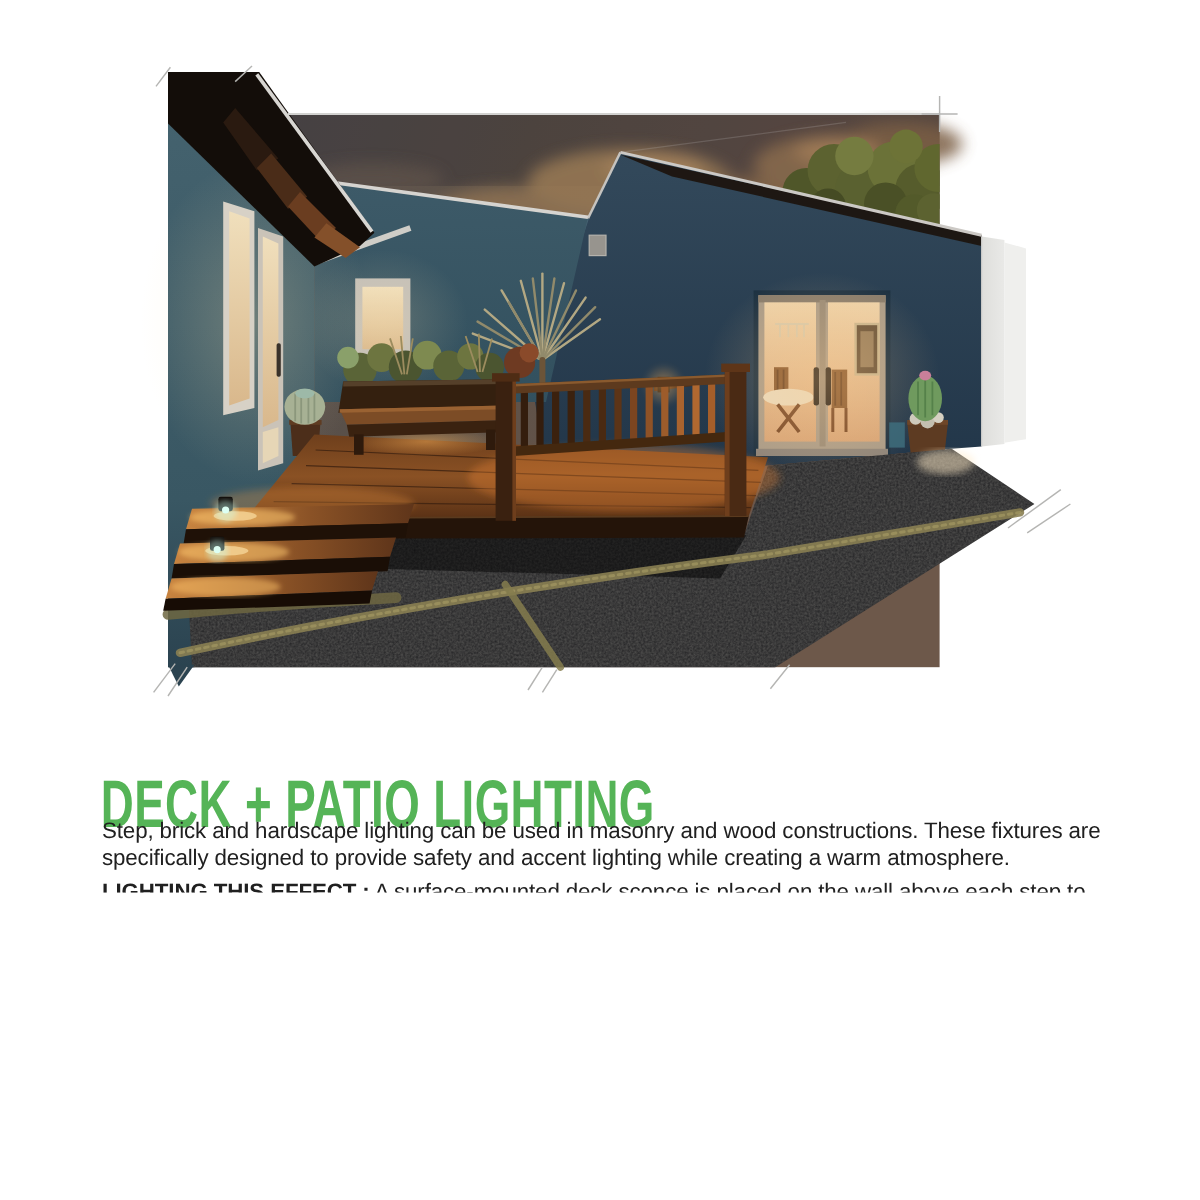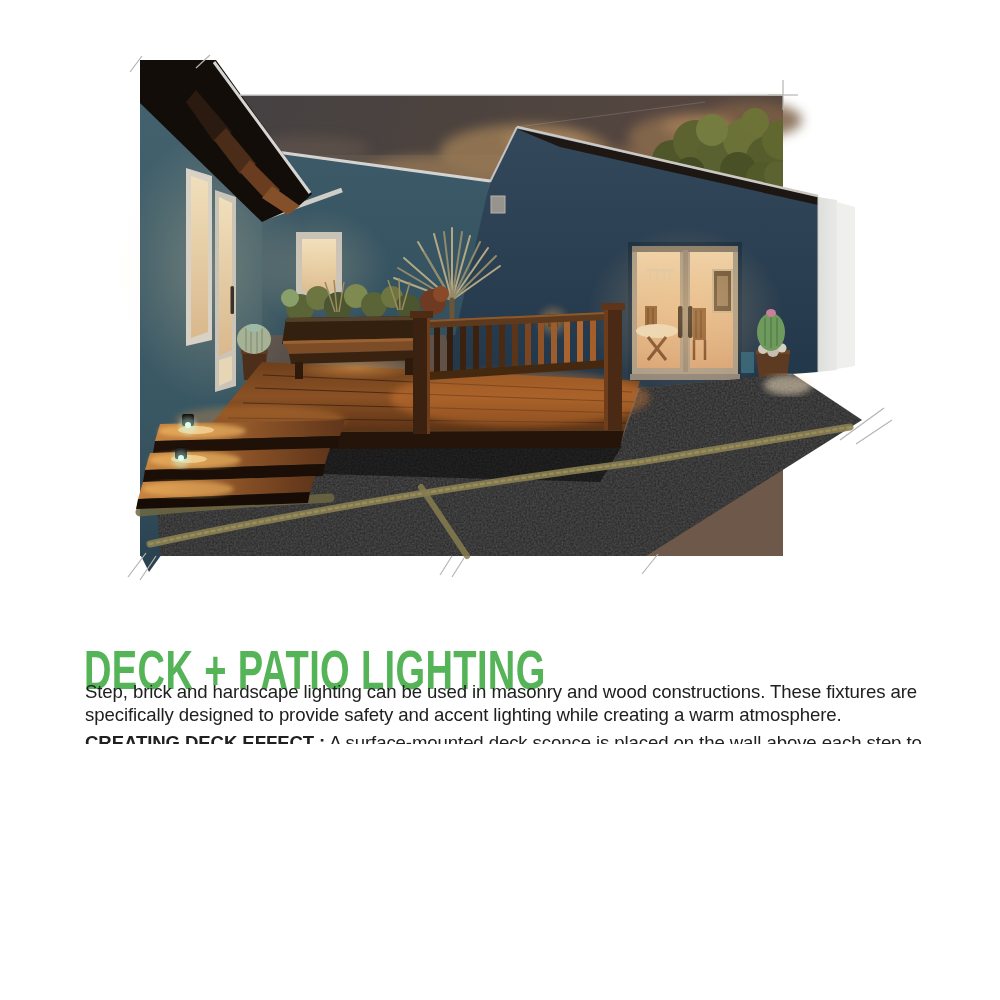--- a/index.html
+++ b/index.html
@@ -397,20 +397,20 @@
       <path d="M840,440 L884,408"></path>
           <path d="M856,444 L892,420"></path>
     </g>
   </svg>
   </div>
 
   <h1 id="heading">DECK + PATIO LIGHTING</h1>
 
   <p id="para1" class="bodytext">Step, brick and hardscape lighting can be used in masonry and wood constructions. These fixtures are specifically designed to provide safety and accent lighting while creating a warm atmosphere.</p>
 
-  <p id="para2" class="bodytext"><span class="boldlabel">CREATING DECK EFFECT :</span><span> A surface-mounted deck sconce is placed on the wall above each step to illuminate a warm entryway to the deck. A hardscape fixture under the bench, coupled with deck sconces mounted to the corner posts create a soft glow.</span></p>
+  <p id="para2" class="bodytext"><span class="boldlabel">LIGHTING THIS EFFECT :</span><span> A surface-mounted deck sconce is placed on the wall above each step to illuminate a warm entryway to the deck. A hardscape fixture under the bench, coupled with deck sconces mounted to the corner posts create a soft glow.</span></p>
 
   <div id="footer">
     
     
   </div>
 
 </div>
 
 </body></html>

